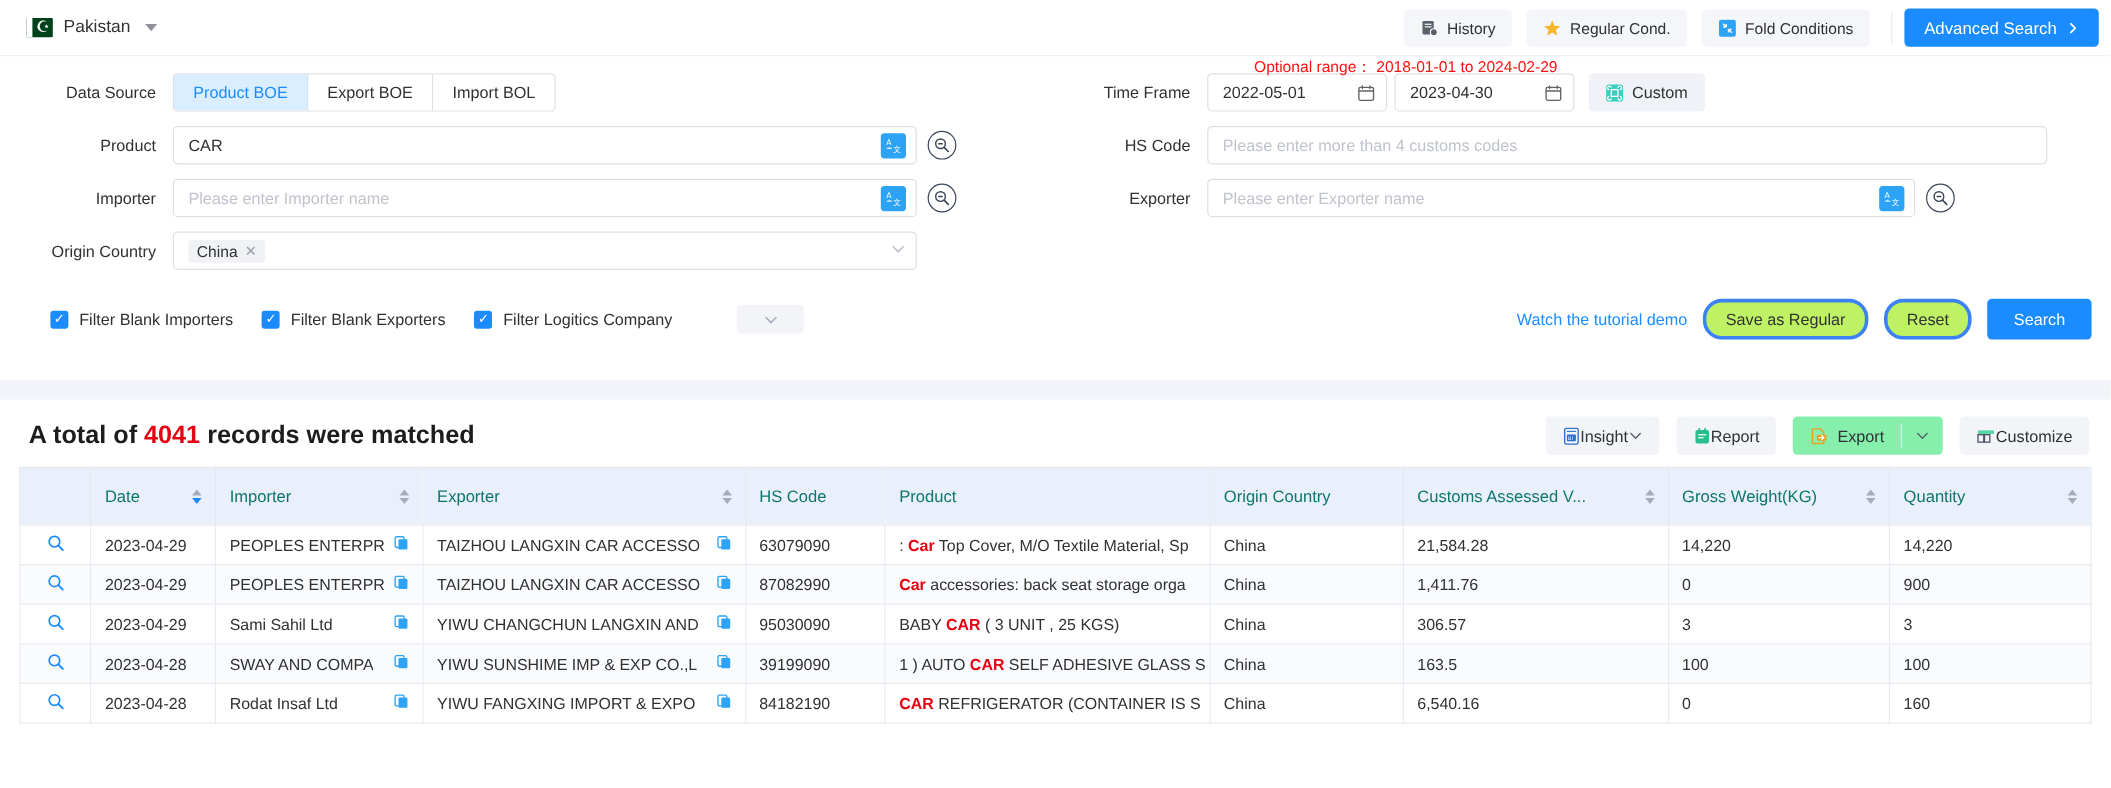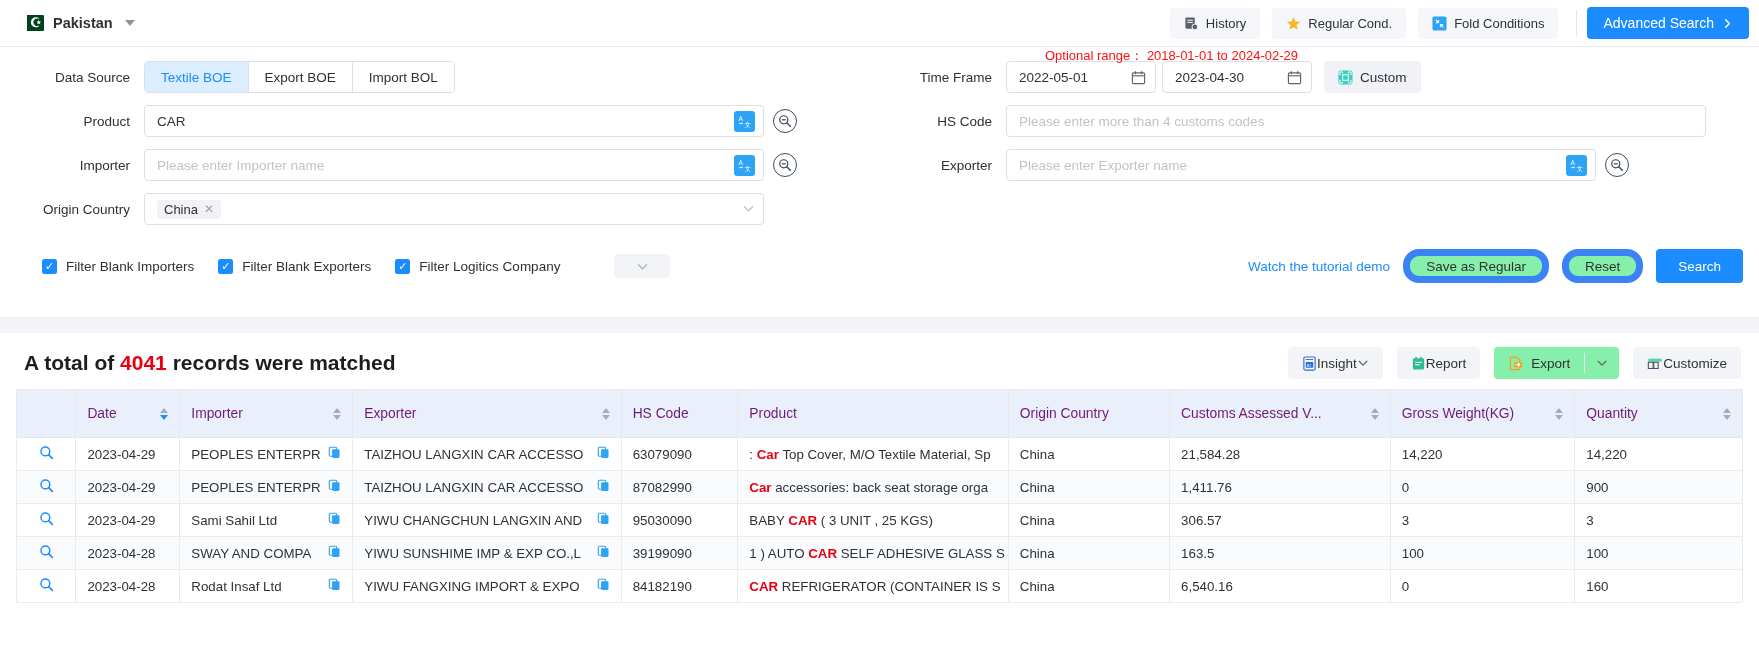--- a/index.html
+++ b/index.html
@@ -17,21 +17,20 @@
   .topbar {
     height: 47px;
     display: flex; align-items: center;
     padding: 0 10px 0 22px;
     background: #fff;
     border-bottom: 1px solid #ebeef5;
   }
   .country {
     display: flex; align-items: center; gap: 9px;
     cursor: pointer;
-    font-weight: bold;
   }
   .flag {
     width: 22px; height: 16px;
     background: #01411c;
     position: relative; border-radius: 1px;
     display:inline-block;
   }
   .flag::before {
     content: ""; position: absolute; left: 0; top: 0;
     width: 5px; height: 100%; background: #ffffff;
@@ -154,22 +153,22 @@
   .cb-label { font-size: 13.5px; color: #303133; }
   .expand-pill {
     width: 56px; height: 24px; background: #f2f4f8; border-radius: 4px;
     display: inline-flex; align-items: center; justify-content: center;
     color: #a8aeb8; font-size: 11px; cursor: pointer; margin-left: 30px;
   }
 
   .actions { margin-left: auto; display: flex; align-items: center; gap: 13px; }
   .link-blue { color: #1a8cff; font-size: 13.5px; cursor: pointer; }
   .obtn {
-    height: 34px; padding: 0 16px; border: 7px solid #3b82f6; border-radius: 16px;
-    background: #86efac; font-size: 13.5px; display: inline-flex; align-items: center;
+    height: 34px; padding: 0 16px; border: 3px solid #3b82f6; border-radius: 16px;
+    background: #bef264; font-size: 13.5px; display: inline-flex; align-items: center;
     cursor: pointer; color:#303133;
   }
   .pbtn {
     height: 34px; padding: 0 22px; border-radius: 4px; background: #1a8cff;
     color: #fff; font-size: 13.5px; display: inline-flex; align-items: center;
     cursor: pointer;
   }
 
   .gap-band { height: 16px; background: #f2f4f9; border-top:1px solid #ebeef5; }
 
@@ -189,21 +188,21 @@
   .rbtn-split { display: inline-flex; align-items: stretch; background:#86efac; border-radius:4px;}
   .rbtn-split .main { display:inline-flex; align-items:center; gap:8px; padding: 0 14px; height:32px; cursor:pointer;}
   .rbtn-split .sep { width:1px; background:#e2e5ea; margin: 6px 0; }
   .rbtn-split .arrow { display:inline-flex; align-items:center; justify-content:center; width:34px; cursor:pointer; color:#5b616b; font-size:11px;}
 
   
   .tbl-wrap { padding: 0 16px; }
   table { border-collapse: collapse; width: 1727px; table-layout: fixed; }
   thead th {
     background: #eaf0fb; height: 46px; text-align: left;
-    font-size: 13.8px; font-weight: normal; color: #701a75;
+    font-size: 13.8px; font-weight: normal; color: #0f766e;
     border: 1px solid #e3e8f0; padding: 16px 11px;
     white-space: nowrap; overflow: hidden;
   }
   thead th .th-in { display: flex; align-items: center; }
   .sorter { margin-left: auto; display: inline-flex; flex-direction: column; gap: 2px; padding-left: 8px; cursor: pointer;}
   .ar-up { width:0;height:0;border-left:4.5px solid transparent;border-right:4.5px solid transparent;border-bottom:5.5px solid #a7adb8;}
   .ar-dn { width:0;height:0;border-left:4.5px solid transparent;border-right:4.5px solid transparent;border-top:5.5px solid #a7adb8;}
   .ar-dn.on { border-top-color:#1a8cff; }
 
   tbody td {
@@ -276,21 +275,21 @@
 
 <div class="panel">
 
   <div class="hint-range">Optional range： 2018-01-01 to 2024-02-29</div>
 
   <div class="row">
     <div class="col-left">
       <div class="field">
         <div class="label">Data Source</div>
         <div class="seg">
-          <div class="seg-item active">Textile BOE</div>
+          <div class="seg-item active">Product BOE</div>
           <div class="seg-item">Export BOE</div>
           <div class="seg-item">Import BOL</div>
         </div>
       </div>
     </div>
     <div class="col-right">
       <div class="field">
         <div class="label w-right">Time Frame</div>
         <div class="date-inp">
           <span>2022-05-01</span>

